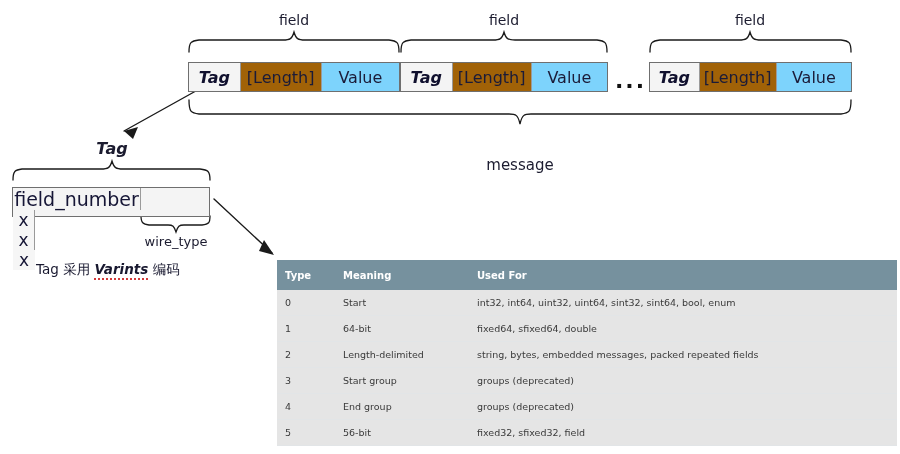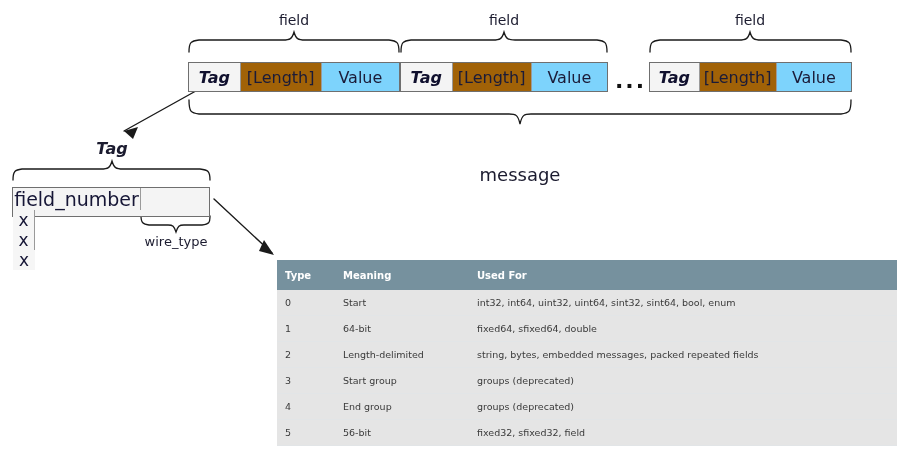--- a/index.html
+++ b/index.html
@@ -212,33 +212,38 @@
   </div>
 
   <div class="ellipsis" style="left:615px; top:70px;">...</div>
 
   <div class="field-group" style="left:649px; top:62px; width:203px;">
     <div class="cell tag" style="width:50px;">Tag</div>
     <div class="cell len" style="width:78px;">[Length]</div>
     <div class="cell val" style="width:75px;">Value</div>
   </div>
 
-  <div class="brace-label" style="left:470px; top:164px; width:100px; font-size:18px;">message</div>
+  <div class="brace-label" style="left:470px; top:156px; width:100px; font-size:15px;">message</div>
 
   <div class="brace-label label-italic-bold" style="left:82px; top:139px; width:60px; font-size:16px;">Tag</div>
 
   <div class="tagbox" style="left:12px; top:187px; width:198px;flex-direction:column;">
     <div class="fnum" style="width:128px;">field_number</div>
     <div class="bit">x</div>
     <div class="bit">x</div>
     <div class="bit">x</div>
   </div>
 
   <div class="brace-label" style="left:136px; top:234px; width:80px; font-size:13px;">wire_type</div>
 
+  <div class="note" style="left:36px; top:261px;">
+    <span>Tag  采用</span>
+    <span class="varints">Varints</span>
+    <span>编码</span>
+  </div>
 
   <table class="wt-table">
     <colgroup>
       <col class="col-type">
         <col class="col-meaning">
         <col class="col-used">
     </colgroup>
     <thead>
       <tr>
         <th>Type</th>

